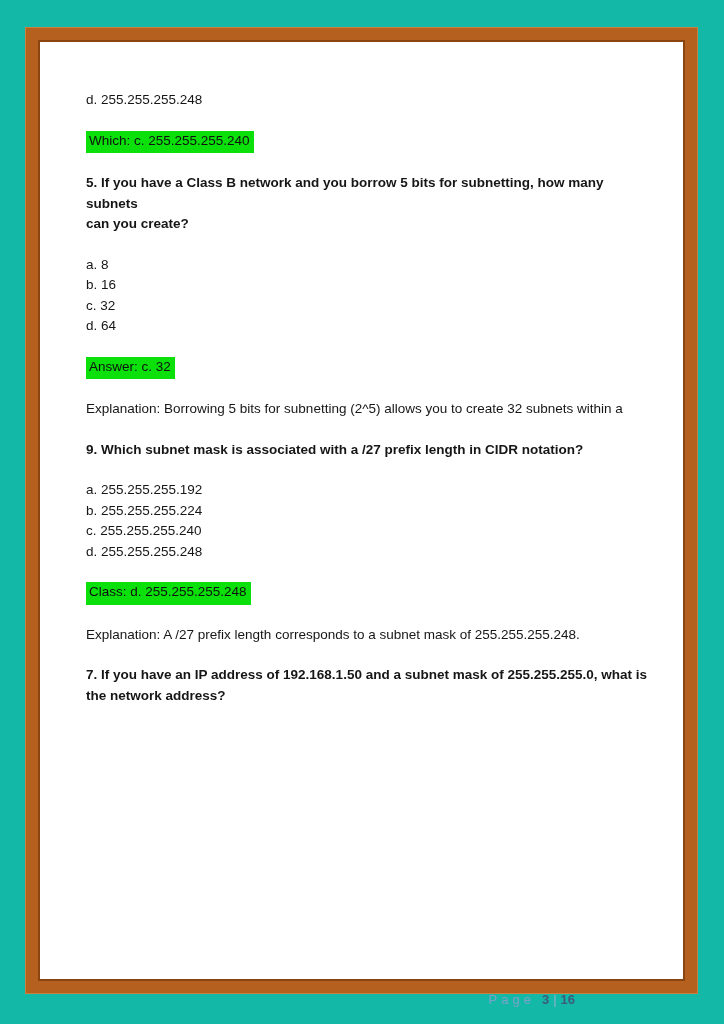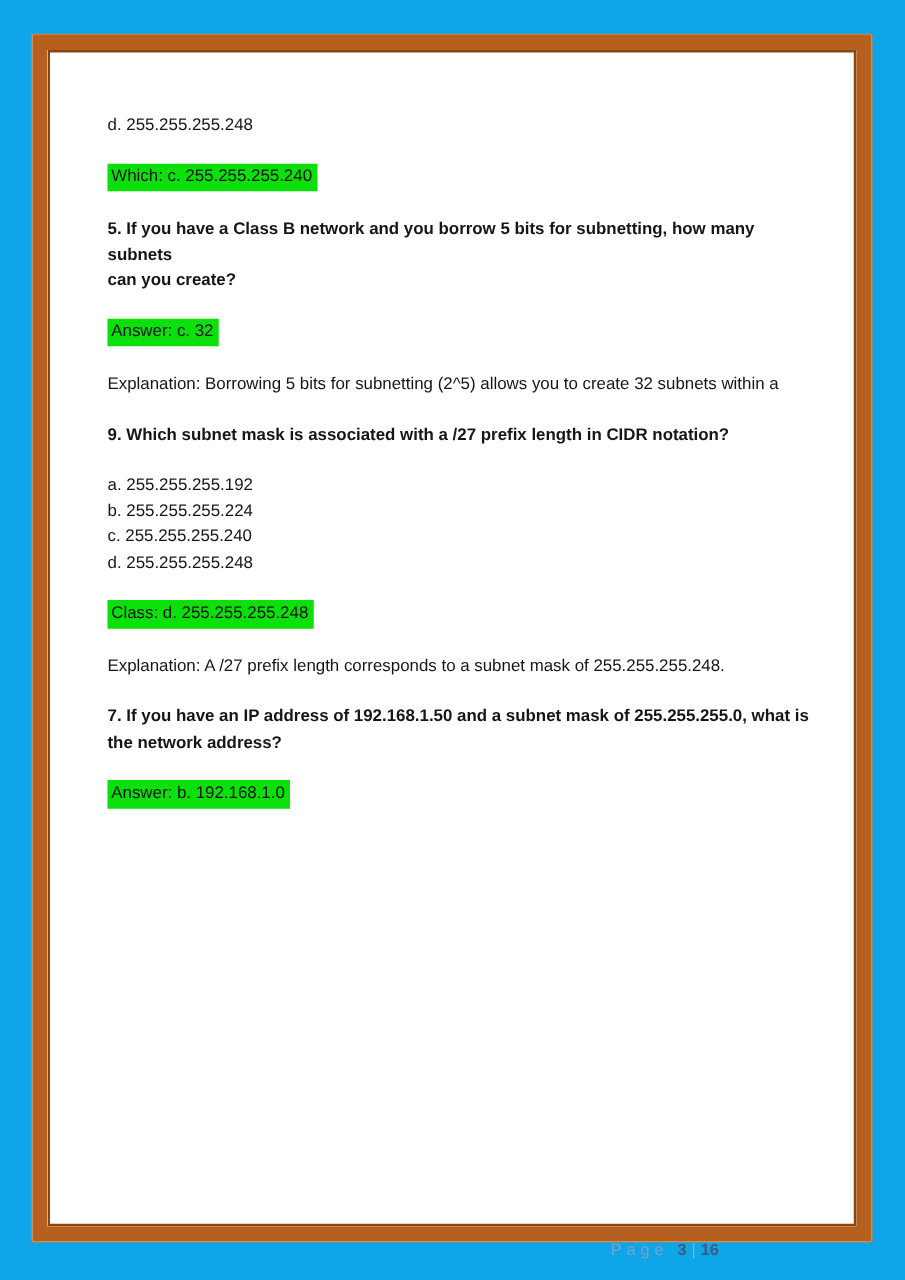--- a/index.html
+++ b/index.html
@@ -4,21 +4,21 @@
 <style>
   html, body {
     margin: 0;
     padding: 0;
     background: #ffffff;
   }
   .page {
     position: relative;
     width: 724px;
     height: 1024px;
-    background: #0ea5e9;
+    background: #14b8a6;
     overflow: hidden;
     font-family: "Liberation Sans", sans-serif;
   }
   .frame {
     position: absolute;
     box-sizing: border-box;
     left: 26px;
     top: 28px;
     width: 671px;
     height: 965px;
@@ -75,20 +75,26 @@
 
 <div class="page">
   <div class="frame">
     <div class="content">
         <p class="para option-line">d. 255.255.255.248</p>
         <p class="para answer"><span class="highlight">Which: c. 255.255.255.240</span></p>
         <p class="para question">
           <span class="line">5. If you have a Class B network and you borrow 5 bits for subnetting, how many subnets</span>
           <span class="line">can you create?</span>
         </p>
+        <p class="para options">
+          <span class="line">a. 8</span>
+          <span class="line">b. 16</span>
+          <span class="line">c. 32</span>
+          <span class="line">d. 64</span>
+        </p>
         <p class="para answer"><span class="highlight">Answer: c. 32</span></p>
         <p class="para explanation">
           <span class="line">Explanation: Borrowing 5 bits for subnetting (2^5) allows you to create 32 subnets within a</span>
         </p>
         <p class="para question">
           <span class="line">9. Which subnet mask is associated with a /27 prefix length in CIDR notation?</span>
         </p>
         <p class="para options">
           <span class="line">a. 255.255.255.192</span>
           <span class="line">b. 255.255.255.224</span>
@@ -96,19 +102,18 @@
           <span class="line">d. 255.255.255.248</span>
         </p>
         <p class="para answer"><span class="highlight">Class: d. 255.255.255.248</span></p>
         <p class="para explanation">
           <span class="line">Explanation: A /27 prefix length corresponds to a subnet mask of 255.255.255.248.</span>
         </p>
         <p class="para question">
           <span class="line">7. If you have an IP address of 192.168.1.50 and a subnet mask of 255.255.255.0, what is</span>
           <span class="line">the network address?</span>
         </p>
-        <p class="para answer"><span class="highlight">Answer: b. 192.168.1.0</span></p>
       </div>
     <div class="footer">
       <span class="label">Page</span><span class="num">3</span><span class="sep">|</span><span class="num">16</span>
     </div>
   </div>
 </div>
 
 </body></html>

